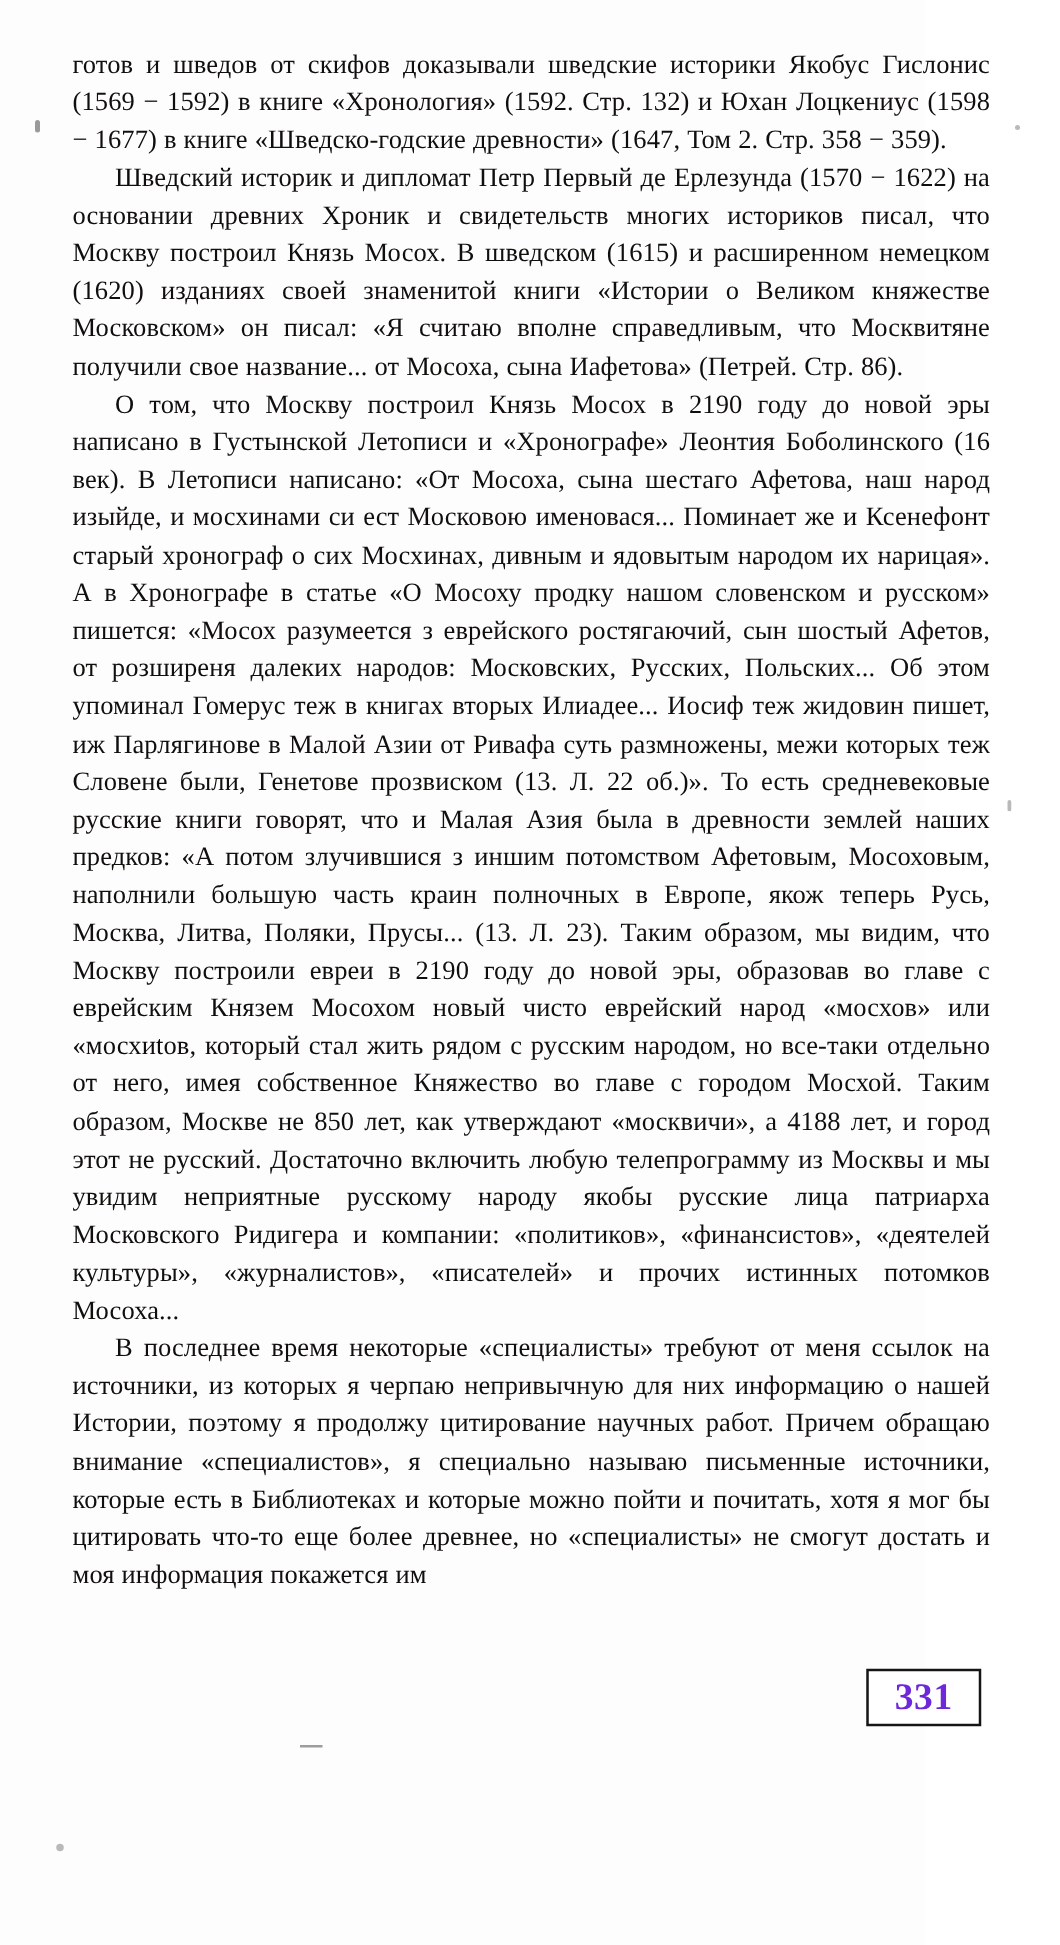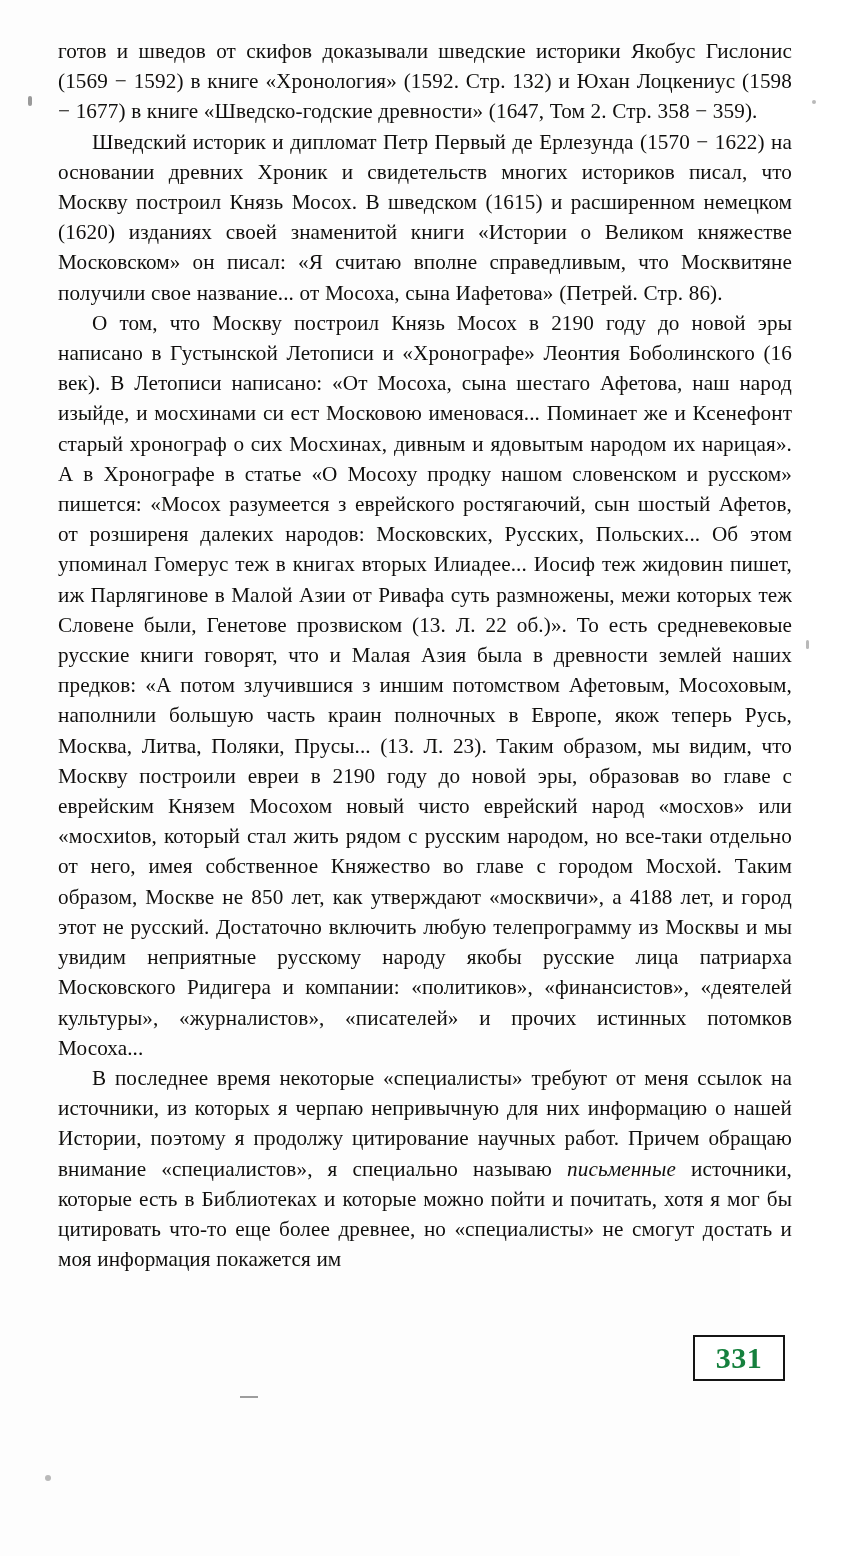--- a/index.html
+++ b/index.html
@@ -38,41 +38,40 @@
     letter-spacing: 0.1px;
     word-spacing: 0.2px;
   }
   p.para.indent {
     text-indent: 34px;
   }
   p.para + p.para {
     margin-top: 0px;
   }
   .ital {
-    font-style: italic;
   }
   #page-number-box {
     position: absolute;
     left: 693px;
     top: 1335px;
     width: 92px;
     height: 46px;
     border: 2.5px solid #151515;
     box-sizing: border-box;
     display: flex;
     align-items: center;
     justify-content: center;
     background: #ffffff;
   }
   #page-number-box .num {
     font-family: "Liberation Serif", serif;
     font-size: 30px;
     font-weight: bold;
     letter-spacing: 0.5px;
-    color: #15803d;
+    color: #6d28d9;
   }
   .speck {
     position: absolute;
     background: #b9b9b9;
     border-radius: 50%;
   }
   #speck-1 { left: 28px; top: 96px; width: 4px; height: 10px; background: #9a9a9a; border-radius: 2px; }
   #speck-2 { left: 45px; top: 1475px; width: 6px; height: 6px; }
   #speck-3 { left: 812px; top: 100px; width: 4px; height: 4px; }
   #speck-4 { left: 806px; top: 640px; width: 3px; height: 9px; border-radius: 2px; }

